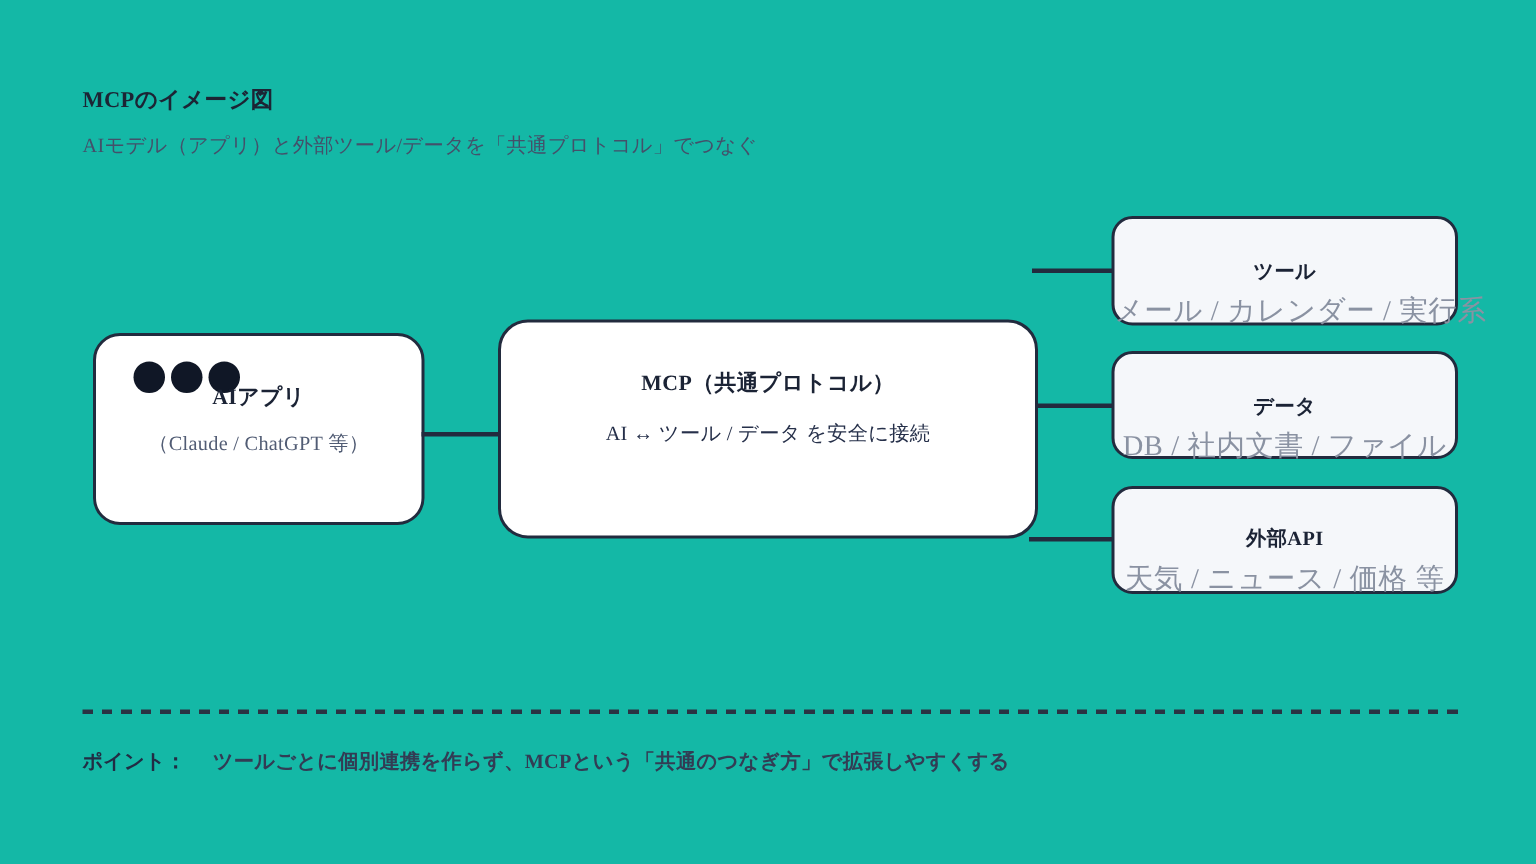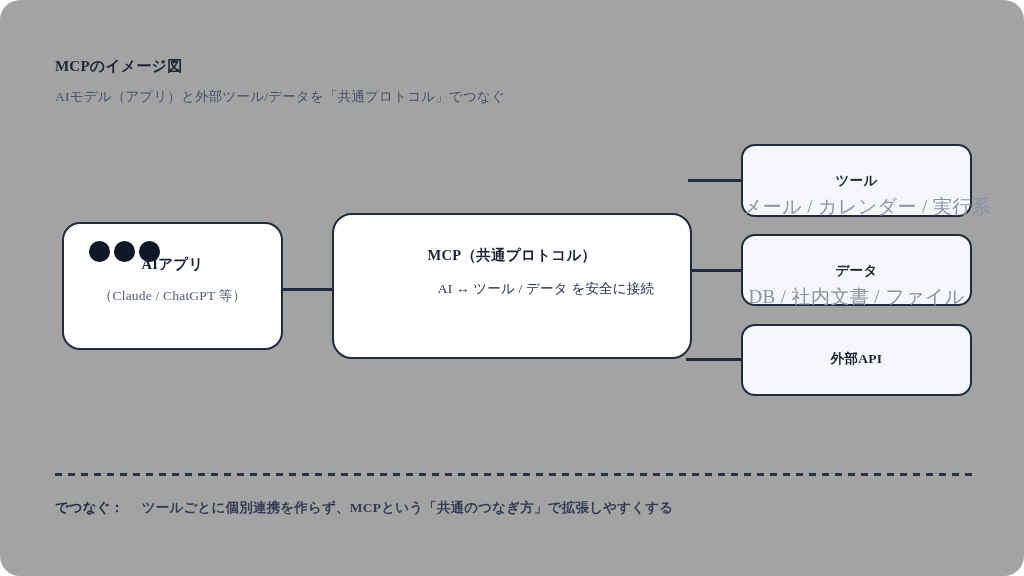--- a/index.html
+++ b/index.html
@@ -1,23 +1,22 @@
 <!DOCTYPE html>
 <html><head>
 <meta charset="utf-8">
 <style>
   html,body{margin:0;padding:0;background:#ffffff;}
   .canvas{
     position:relative;
     width:1024px;height:576px;
-    background:#a3a3a3;
+    background:#14b8a6;
     font-family:"Liberation Serif","DejaVu Serif",serif;
     color:#1b2335;
     overflow:hidden;
-    border-radius:20px;
   }
   .abs{position:absolute;}
   
   .page-title{
     left:55px;top:57px;
     font-size:15px;font-weight:700;color:#1c2434;letter-spacing:.2px;
   }
   .page-subtitle{
     left:55px;top:88px;
     font-size:13.5px;color:#44506a;letter-spacing:.2px;
@@ -34,21 +33,21 @@
     box-sizing:border-box;
     left:741px;width:231px;height:73px;
     background:#f5f7fa;border:2px solid #222b3e;border-radius:14px;
   }
   .t1{top:144px;} .t2{top:234px;height:72px;} .t3{top:324px;height:72px;}
   .line-c{position:absolute;left:0;width:100%;text-align:center;white-space:nowrap;}
   .node-title{font-size:14.5px;font-weight:700;color:#1b2335;letter-spacing:.3px;}
   .node-sub{font-size:13.5px;color:#515c74;letter-spacing:.2px;}
   .target-title{font-size:13.5px;font-weight:700;color:#1b2335;letter-spacing:.3px;}
   .target-sub{font-size:19px;color:#8a92a2;letter-spacing:.4px;}
-  .mcp-sub{color:#26304a;padding-left:34px;}
+  .mcp-sub{color:#26304a;}
   
   .dots{left:25px;top:17px;display:flex;gap:4px;}
   .dot{width:21px;height:21px;border-radius:50%;background:#101726;}
   
   .conn{position:absolute;height:2.5px;background:#222b3e;}
   .conn-left{left:281px;top:288px;width:51px;}
   .conn-r1{left:688px;top:179px;width:54px;}
   .conn-r2{left:690px;top:269px;width:52px;}
   .conn-r3{left:686px;top:358px;width:56px;}
   
@@ -95,20 +94,21 @@
     <div class="line-c target-sub" style="top:48px;">メール / カレンダー / 実行系</div>
   </div>
 
   <div class="abs target-box t2">
     <div class="line-c target-title" style="top:26px;">データ</div>
     <div class="line-c target-sub" style="top:48px;">DB / 社内文書 / ファイル</div>
   </div>
 
   <div class="abs target-box t3">
     <div class="line-c target-title" style="top:24px;">外部API</div>
+    <div class="line-c target-sub" style="top:47px;">天気 / ニュース / 価格 等</div>
   </div>
 
   <div class="abs divider"></div>
   <div class="abs footer">
-    <span class="footer-label">でつなぐ：</span><span class="footer-text">ツールごとに個別連携を作らず、MCPという「共通のつなぎ方」で拡張しやすくする</span>
+    <span class="footer-label">ポイント：</span><span class="footer-text">ツールごとに個別連携を作らず、MCPという「共通のつなぎ方」で拡張しやすくする</span>
   </div>
 
 </div>
 
 </body></html>

